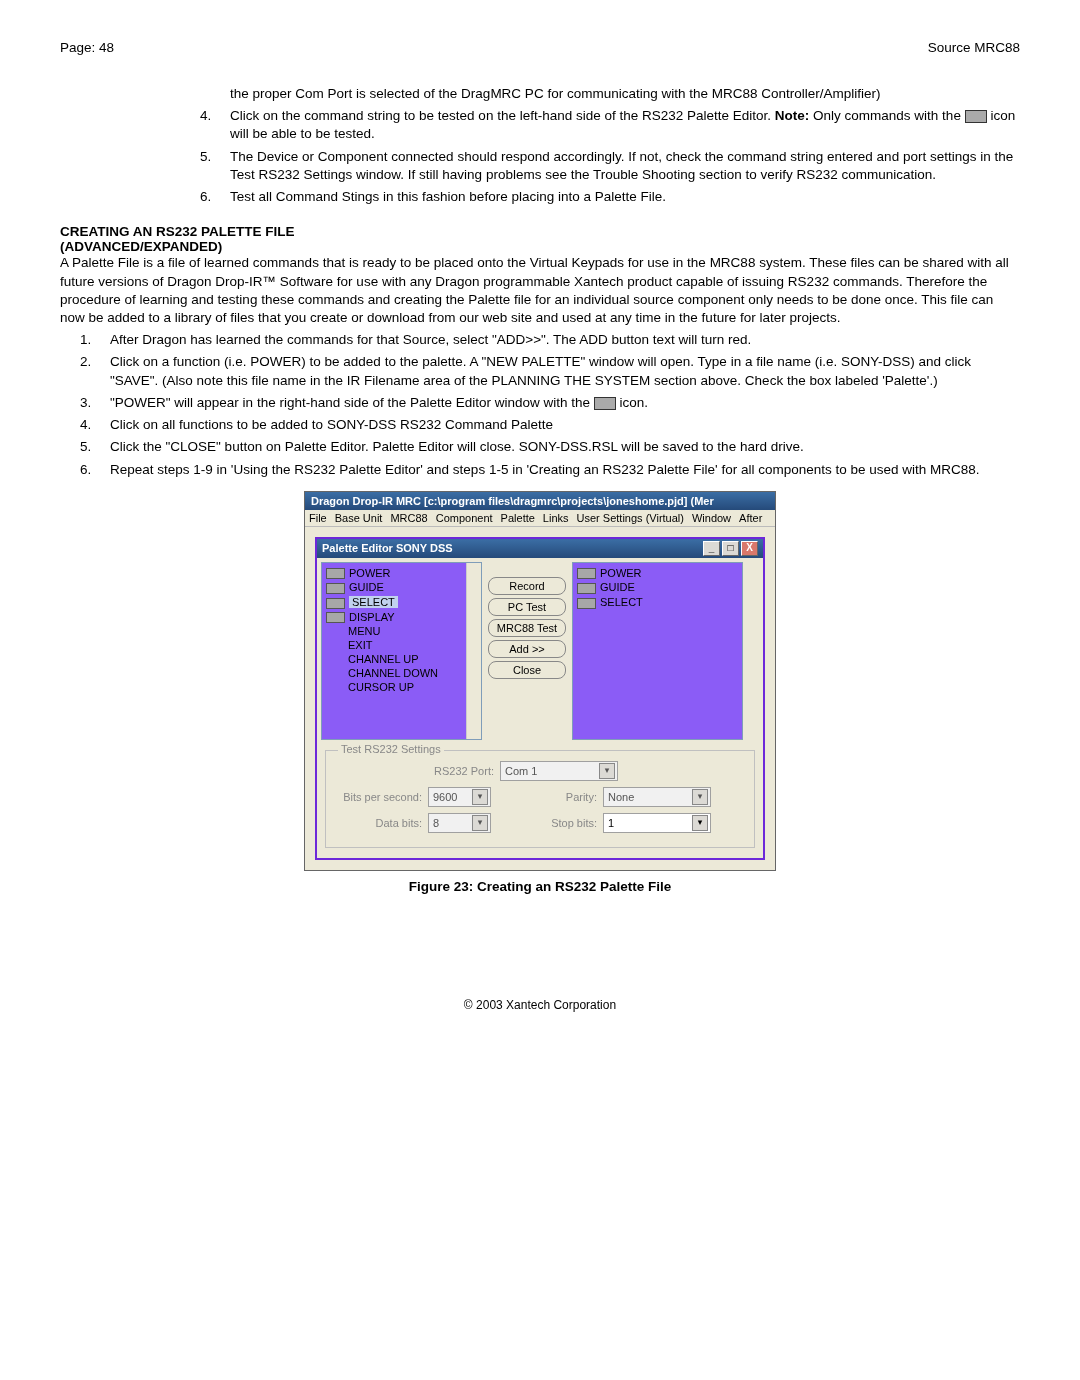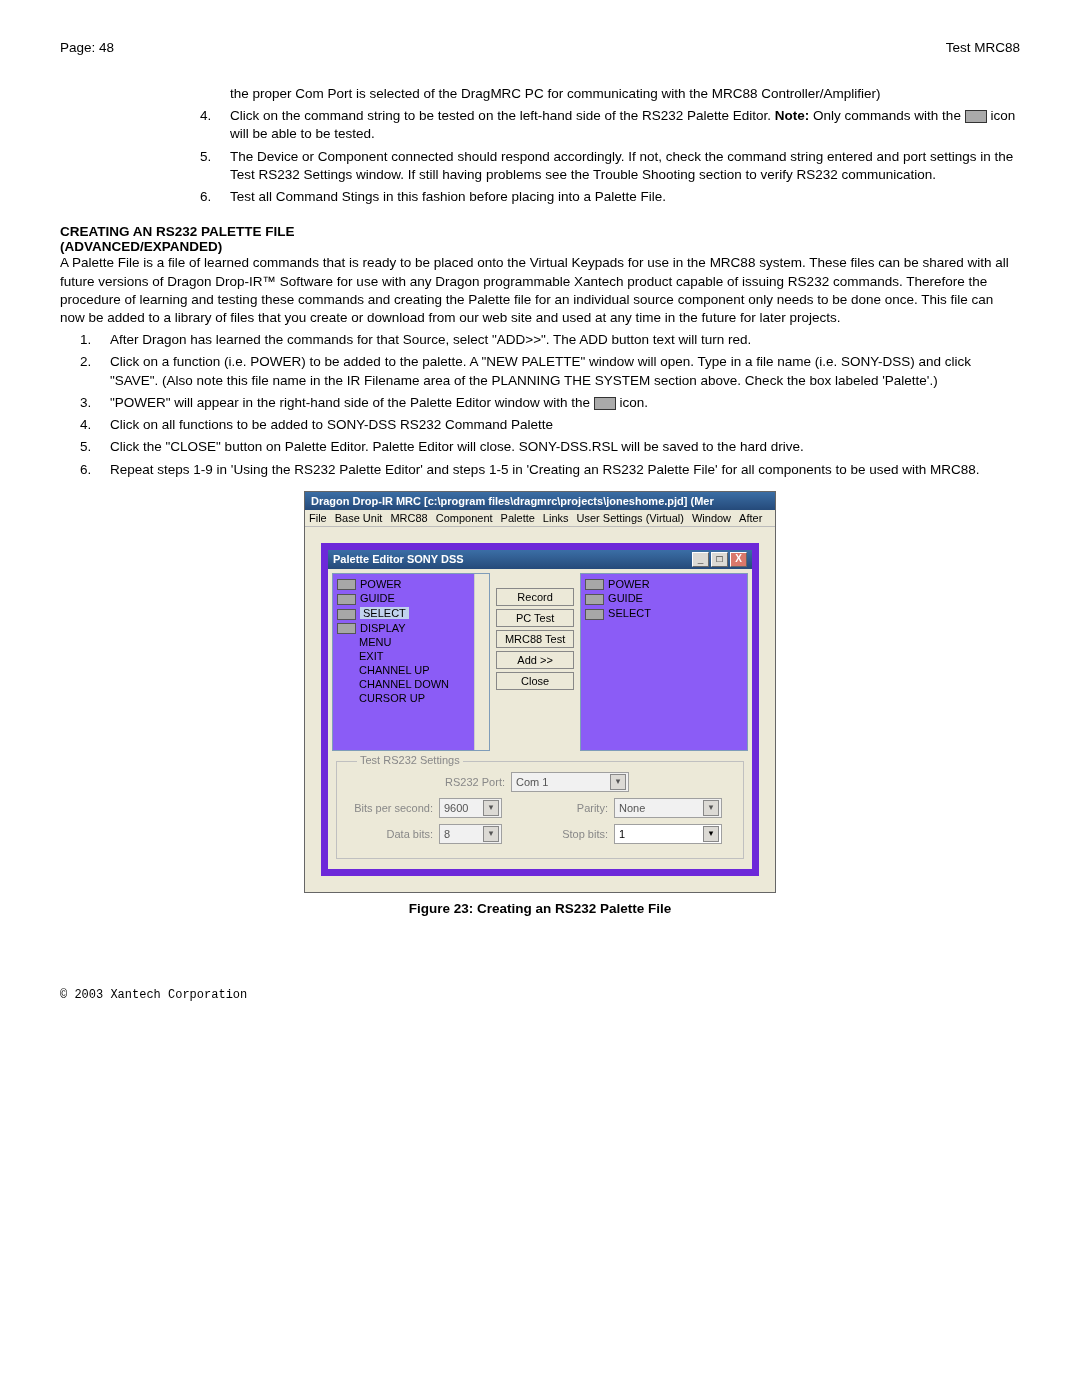--- a/index.html
+++ b/index.html
@@ -66,22 +66,22 @@
   }
   .menubar {
     background: #ece9d8;
     padding: 2px 4px;
     display: flex;
     gap: 8px;
     font-size: 11px;
     border-bottom: 1px solid #bbb;
   }
   .subwindow {
-    margin: 16px;
-    border: 7px solid #6d28d9;
+    margin: 10px;
+    border: 2px solid #6d28d9;
   }
   .subtitlebar {
     background: linear-gradient(#3b6ea5, #254a7a);
     color: #fff;
     padding: 2px 5px;
     font-size: 11px;
     font-weight: bold;
     display: flex;
     align-items: center;
     justify-content: space-between;
@@ -143,35 +143,35 @@
   }
   .btncol {
     display: flex;
     flex-direction: column;
     gap: 3px;
     padding-top: 15px;
   }
   .btn {
     background: #ece9d8;
     border: 1px solid #888;
-    border-radius: 0;
+    border-radius: 8px;
     padding: 2px 4px;
     font-size: 11px;
     text-align: center;
     width: 68px;
   }
   .groupbox {
     border: 1px solid #c0c0c0;
     margin: 10px 4px 6px 4px;
     padding: 10px 8px 8px 8px;
     position: relative;
   }
   .groupbox .legend {
     position: absolute;
-    top: -8px; left: 20px;
+    top: -8px; left: 12px;
     background: #ece9d8;
     color: #888;
     font-size: 11px;
     padding: 0 3px;
   }
   .frow {
     display: flex;
     align-items: center;
     gap: 6px;
     margin-bottom: 6px;
@@ -197,32 +197,31 @@
     text-align: center;
     line-height: 12px;
     font-size: 9px;
   }
   .caption {
     text-align: center;
     font-weight: bold;
     margin-top: 6px;
   }
   .footer {
-    text-align: left;
+    text-align: center;
     font-size: 12px;
-    margin-top: 72px;
-    font-family: Liberation Mono, monospace;
+    margin-top: 104px;
   }
 </style>
 </head>
 <body>
 
 <div class="header">
   <span>Page: 48</span>
-  <span>Test MRC88</span>
+  <span>Source MRC88</span>
 </div>
 
 <div class="indent-list" style="padding-left: 120px;">
   <div class="indent-item">
     <span class="num"></span>
     <span class="txt">the proper Com Port is selected of the DragMRC PC for communicating with the MRC88 Controller/Amplifier)</span>
   </div>
   <div class="indent-item">
     <span class="num">4.</span>
     <span class="txt">

